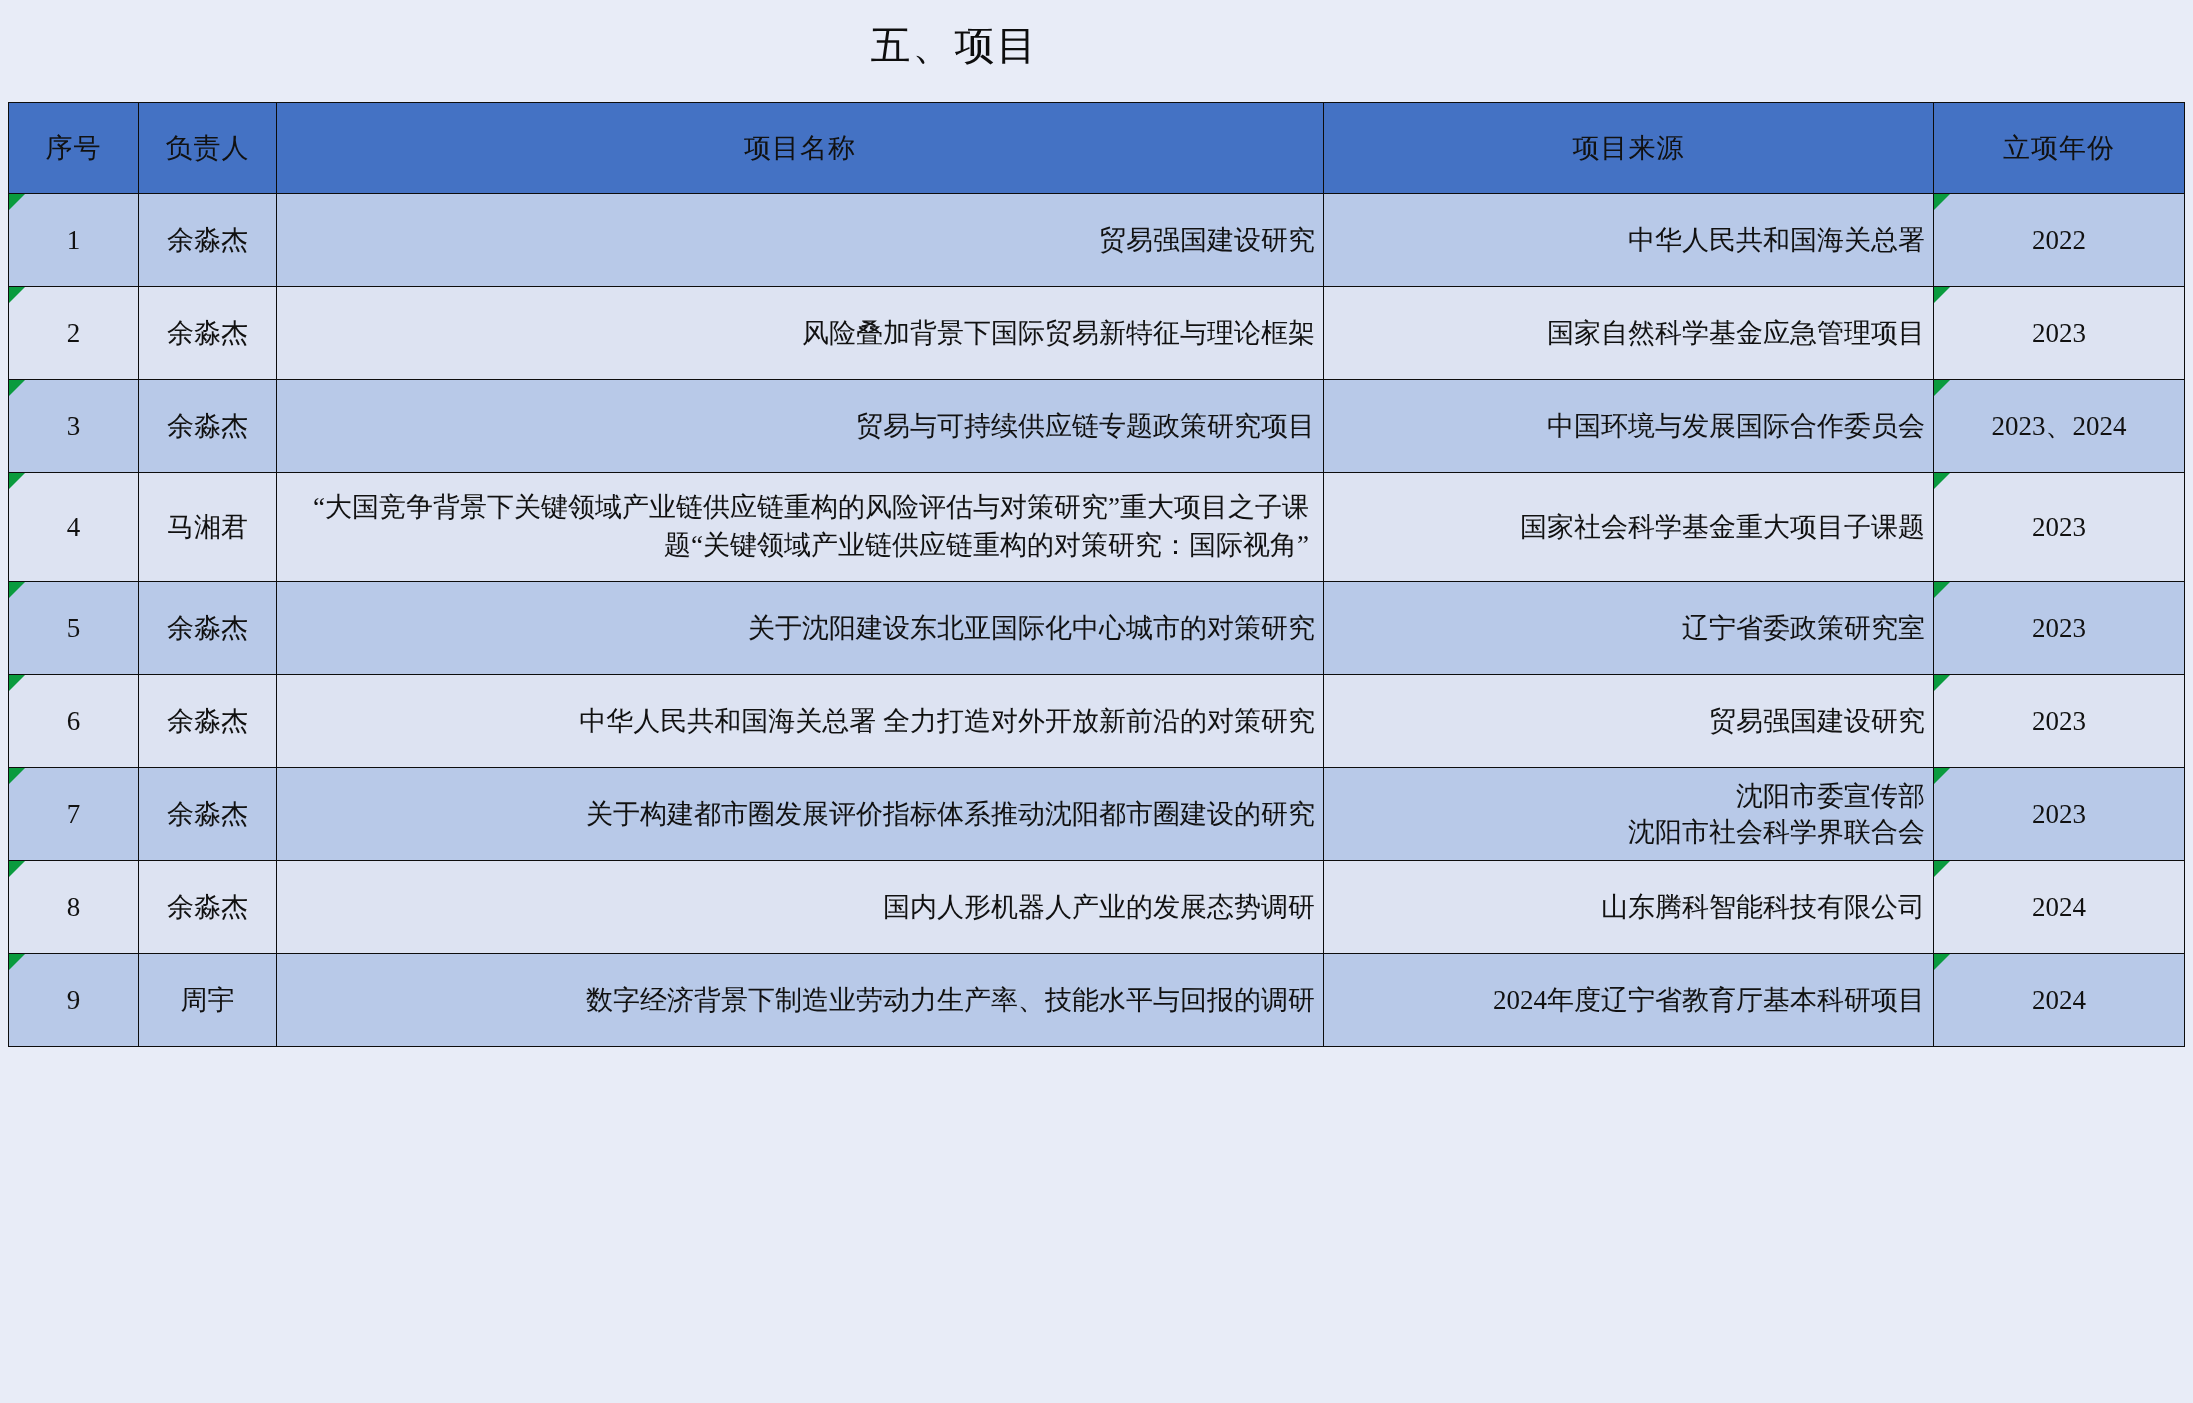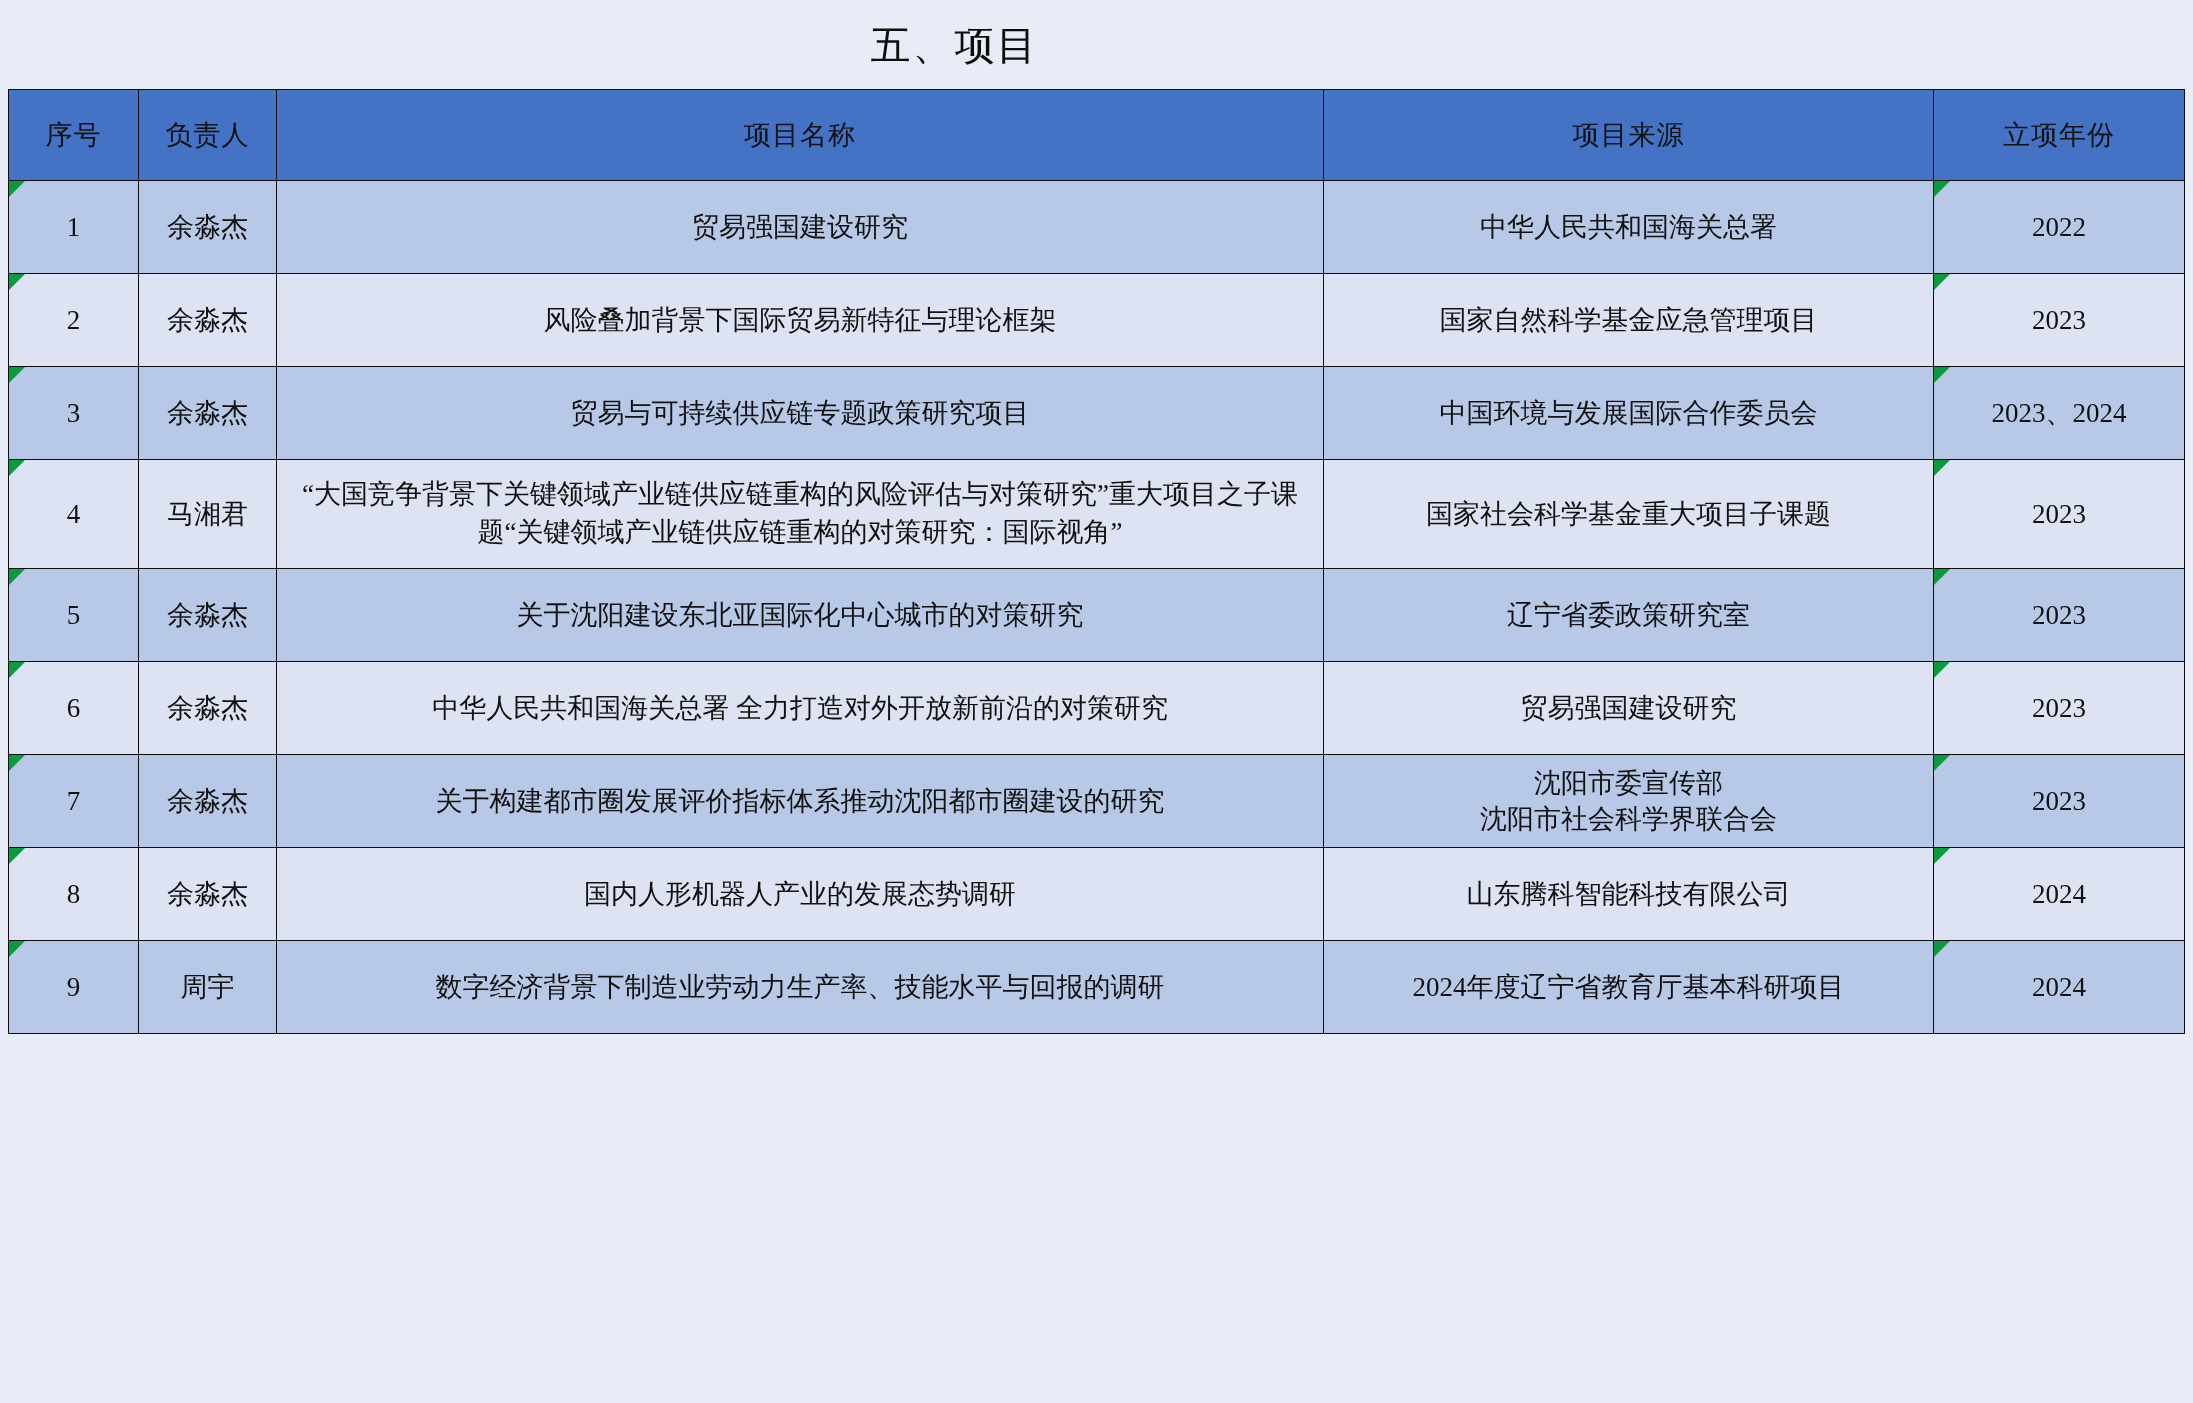--- a/index.html
+++ b/index.html
@@ -27,20 +27,21 @@
     padding-top: 18px;
     padding-bottom: 16px;
     font-family: "Liberation Sans", sans-serif;
     font-weight: normal;
   }
   table.project-table {
     border-collapse: collapse;
     width: 2176px;
     margin-left: 8px;
     table-layout: fixed;
+    margin-top: 13px;
   }
   table.project-table td,
   table.project-table th {
     border: 1px solid #0d0d0d;
     position: relative;
     font-weight: normal;
     font-size: 27px;
     color: #111111;
     padding: 6px 8px;
     vertical-align: middle;
@@ -63,21 +64,21 @@
   tbody tr.odd td  { background: #b8c9e8; }
   tbody tr.even td { background: #dde3f2; }
 
   td.cell-index,
   td.cell-owner,
   td.cell-year {
     text-align: center;
   }
   td.cell-name,
   td.cell-source {
-    text-align: center;
+    text-align: right;
   }
   tbody td {
     height: 80px;
   }
   tbody tr.tall td {
     height: 96px;
   }
   
   td.marked::before {
     content: "";

